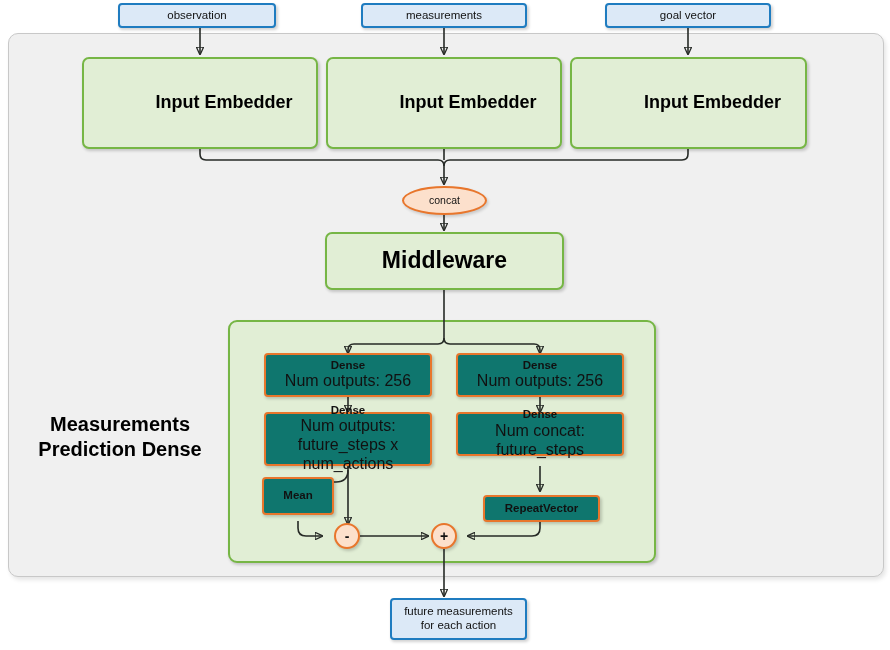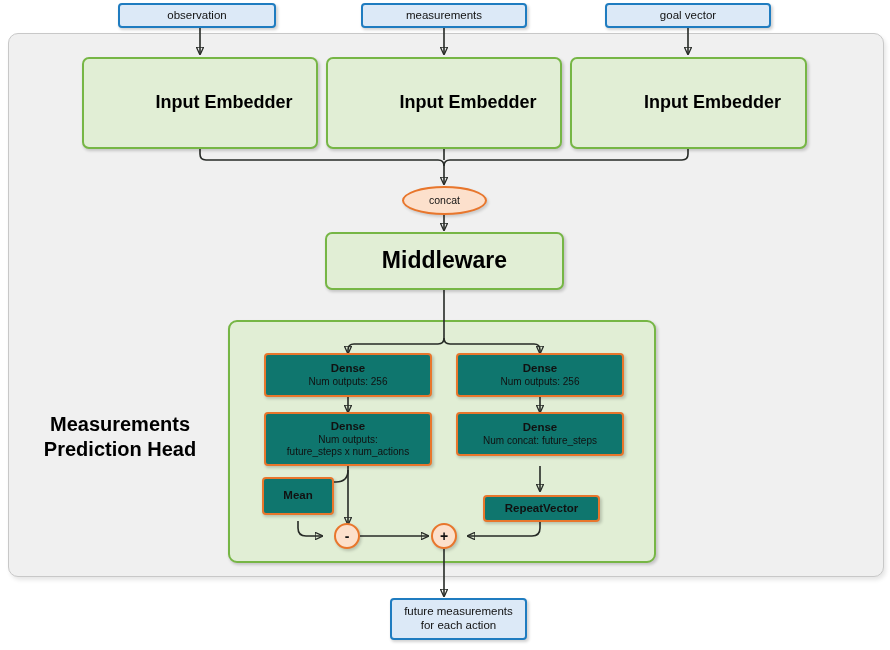--- a/index.html
+++ b/index.html
@@ -88,21 +88,21 @@
     border-radius: 4px;
     color: #111111;
     font-size: 11px;
     box-shadow: 1.5px 2px 3px rgba(0,0,0,0.18);
   }
   .orange-box .title {
     font-weight: bold;
     font-size: 11.5px;
   }
   .orange-box .sub {
-    font-size: 10px;
+    font-size: 16px;
   }
 
   
   .ellipse-op {
     background: #fce0cc;
     border: 2px solid #e8762c;
     border-radius: 50%;
     color: #111111;
     font-size: 10.5px;
     box-shadow: 1.5px 2px 3px rgba(0,0,0,0.16);
@@ -206,21 +206,21 @@
   <div class="node green-box middleware" style="left:325px; top:232px; width:239px; height:58px;">
     <span>Middleware</span>
   </div>
 
   <div class="node ellipse-op" style="left:402px; top:186px; width:85px; height:29px;">
     <span>concat</span>
   </div>
 
   <div class="head-label" style="left:20px; top:412px; width:200px;">
     <div>Measurements</div>
-    <div>Prediction Head</div>
+    <div>Prediction Dense</div>
   </div>
 
   <div class="node orange-box" style="left:264px; top:353px; width:168px; height:44px;">
     <span class="title">Dense</span>
     <span class="sub">Num outputs: 256</span>
   </div>
 
   <div class="node orange-box" style="left:264px; top:412px; width:168px; height:54px;">
     <span class="title">Dense</span>
     <span class="sub">Num outputs:</span>

